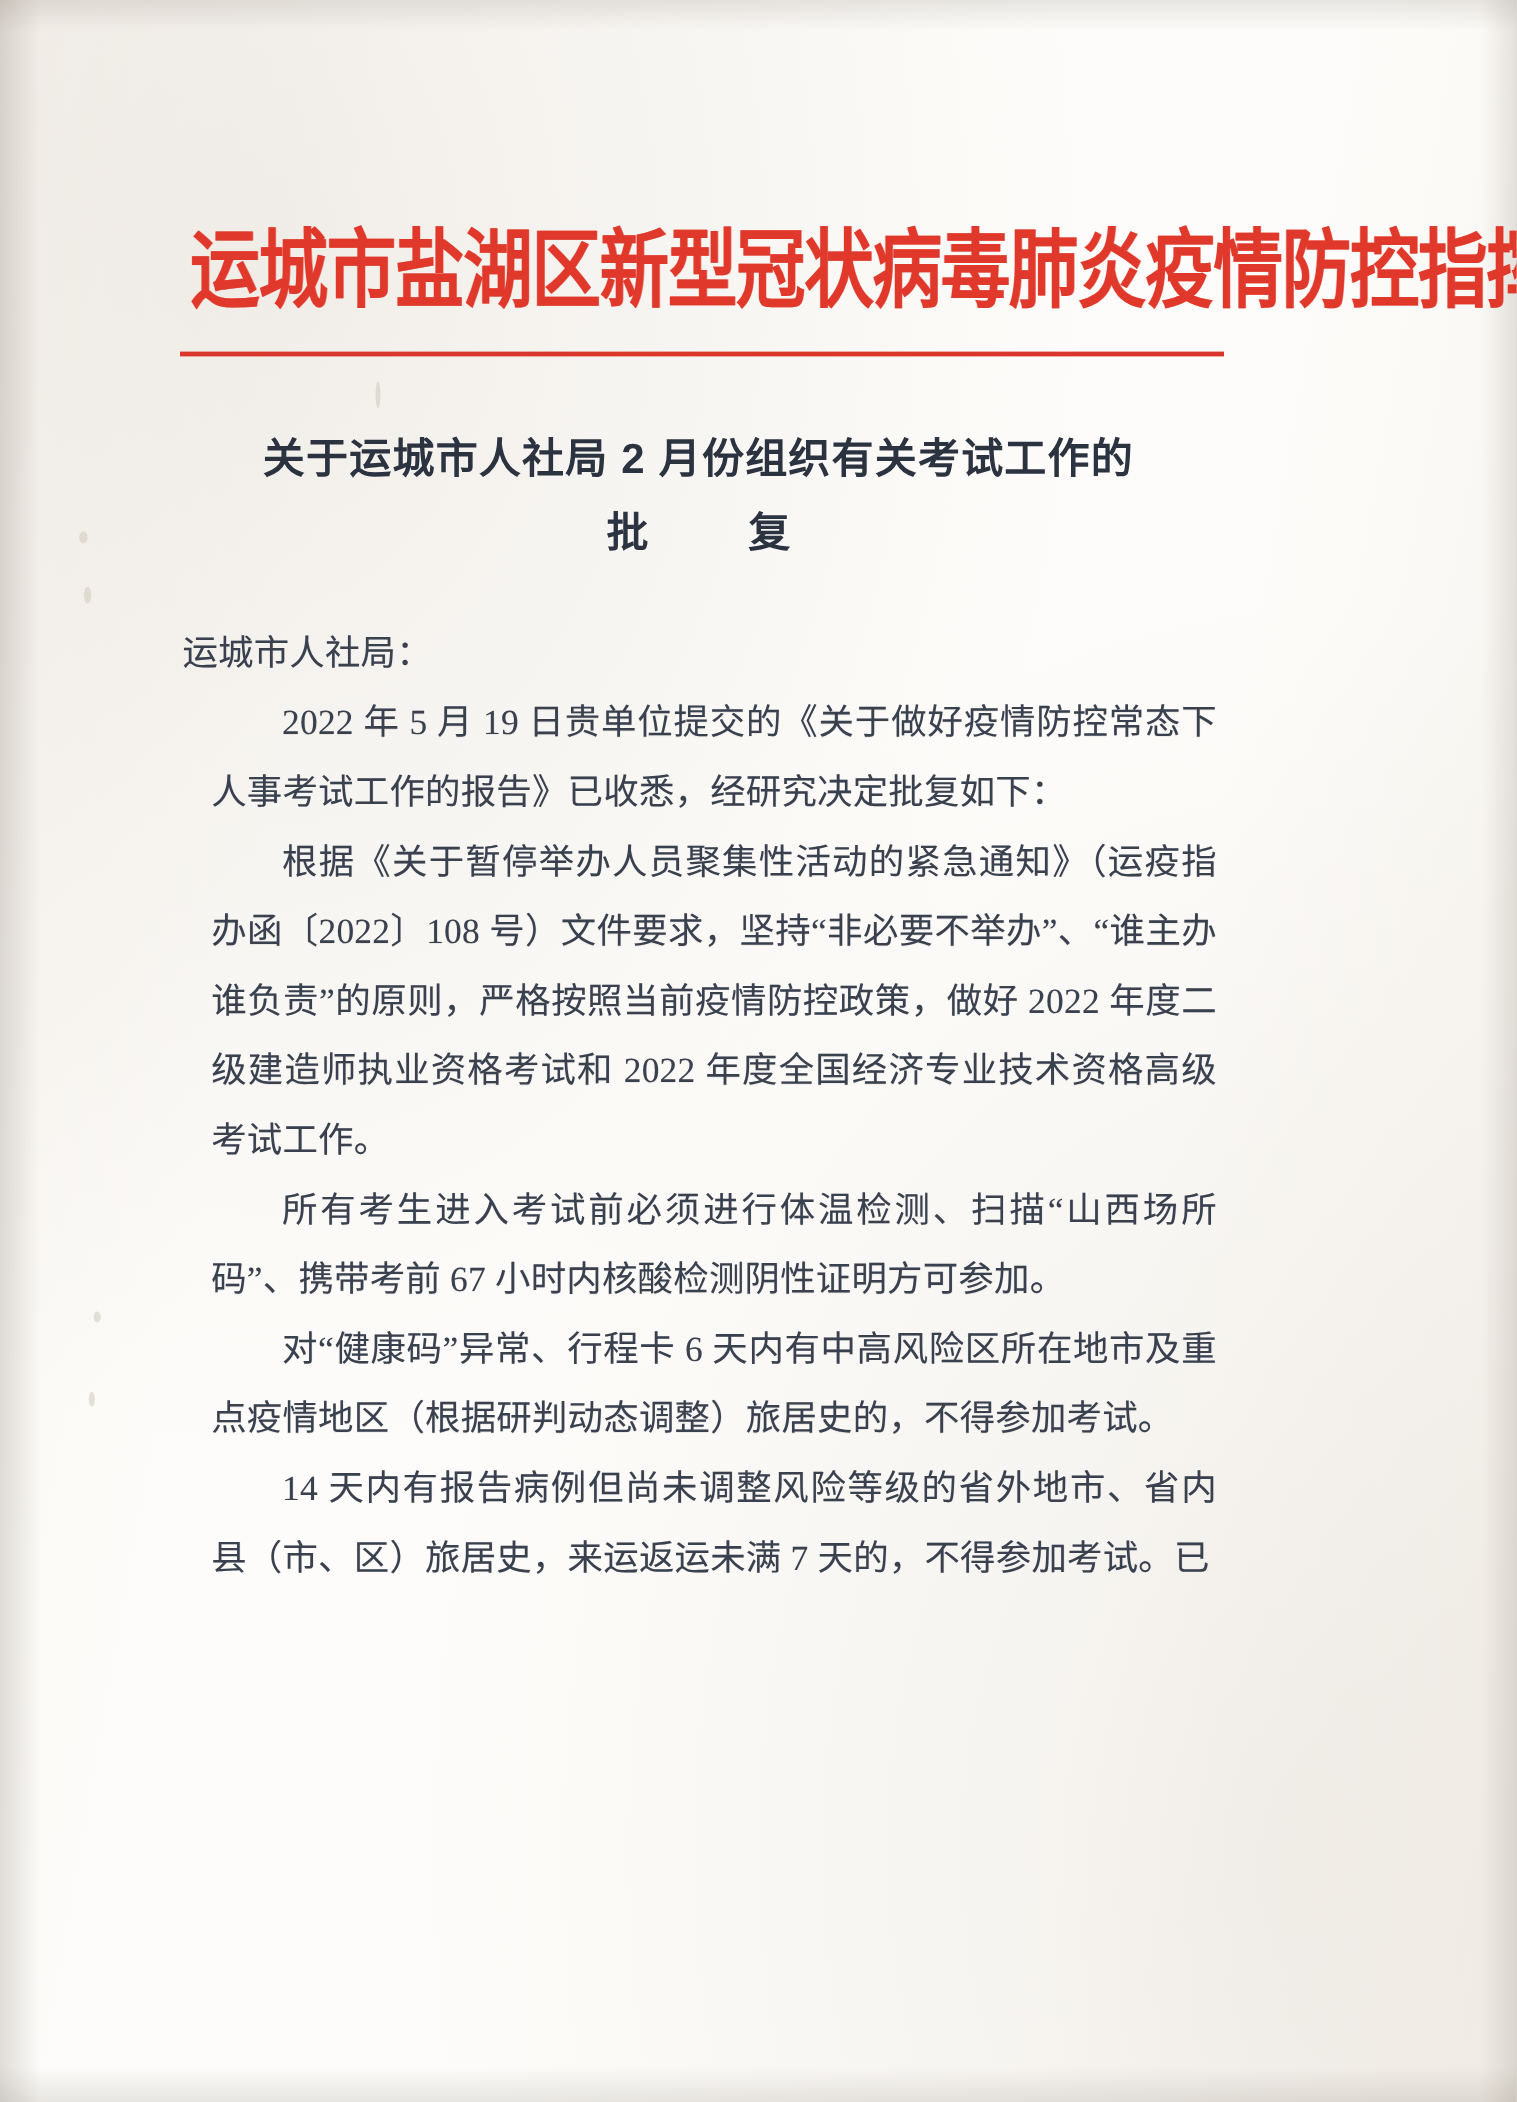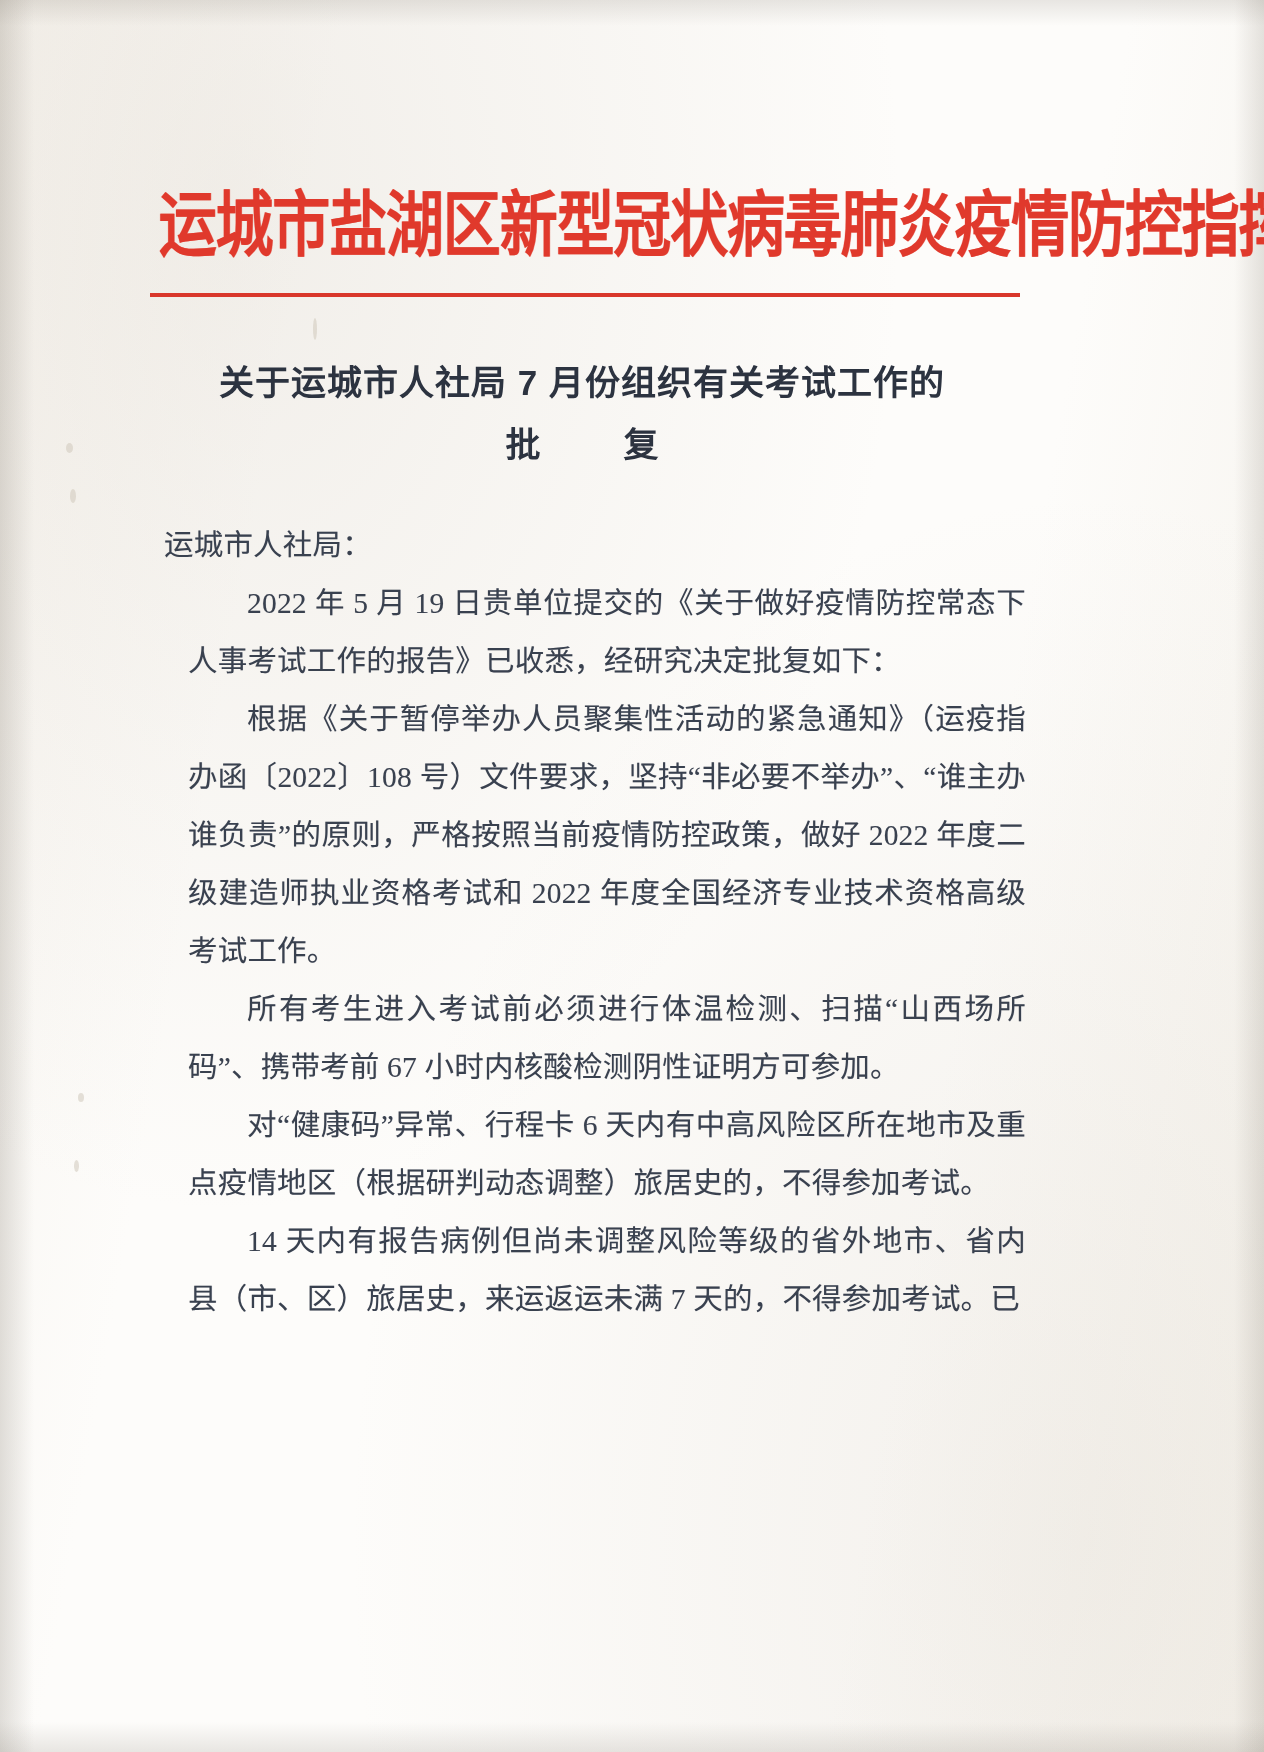--- a/index.html
+++ b/index.html
@@ -81,21 +81,21 @@
     font-size: 35px;
     line-height: 62px;
     letter-spacing: 1px;
     font-family: "Liberation Sans", "DejaVu Sans", sans-serif;
   }
   .doc-title .line2 { letter-spacing: 24px; padding-left: 24px; }
 
   
   .body-text {
     position: absolute;
-    left: 164px;
+    left: 152px;
     top: 516px;
     width: 862px;
     color: #39414f;
     font-size: 29.5px;
     line-height: 58px;
     font-family: "Liberation Serif", "DejaVu Serif", serif;
     letter-spacing: 0.2px;
     text-align: justify;
     text-justify: inter-character;
   }
@@ -121,21 +121,21 @@
   <div class="speck" style="left:78px;  top:1093px; width:6px;  height:9px;"></div>
   <div class="speck" style="left:74px;  top:1160px; width:5px;  height:12px;"></div>
   <div class="speck" style="left:313px; top:318px;  width:4px;  height:22px;"></div>
 
   <div class="letterhead">
     <div class="letterhead-title">运城市盐湖区新型冠状病毒肺炎疫情防控指挥部办公室</div>
   </div>
   <div class="letterhead-rule"></div>
 
   <div class="doc-title">
-    <div class="line1">关于运城市人社局 7 月份组织有关考试工作的</div>
+    <div class="line1">关于运城市人社局 2 月份组织有关考试工作的</div>
     <div class="line2">批　复</div>
   </div>
 
   <div class="body-text ink">
     <p class="salutation">运城市人社局：</p>
     <p class="indent">2022 年 5 月 19 日贵单位提交的《关于做好疫情防控常态下人事考试工作的报告》已收悉，经研究决定批复如下：</p>
     <p class="indent">根据《关于暂停举办人员聚集性活动的紧急通知》（运疫指办函〔2022〕108 号）文件要求，坚持“非必要不举办”、“谁主办谁负责”的原则，严格按照当前疫情防控政策，做好 2022 年度二级建造师执业资格考试和 2022 年度全国经济专业技术资格高级考试工作。</p>
     <p class="indent">所有考生进入考试前必须进行体温检测、扫描“山西场所码”、携带考前 67 小时内核酸检测阴性证明方可参加。</p>
     <p class="indent">对“健康码”异常、行程卡 6 天内有中高风险区所在地市及重点疫情地区（根据研判动态调整）旅居史的，不得参加考试。</p>
     <p class="indent">14 天内有报告病例但尚未调整风险等级的省外地市、省内县（市、区）旅居史，来运返运未满 7 天的，不得参加考试。已</p>

